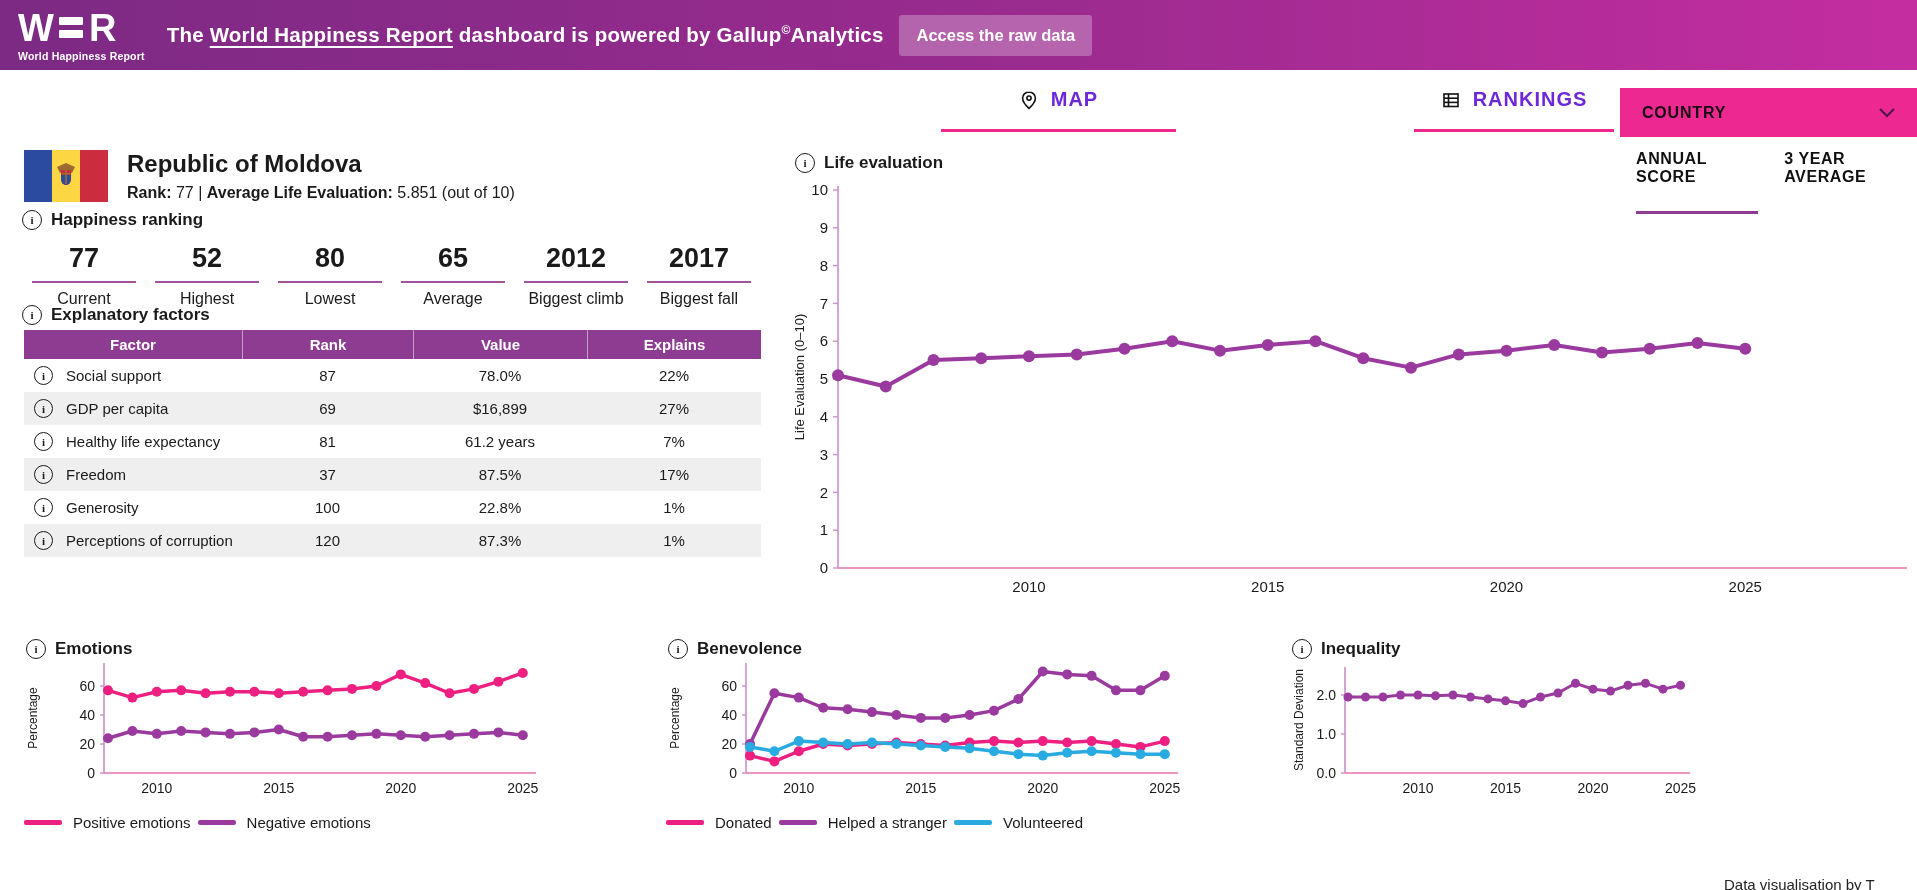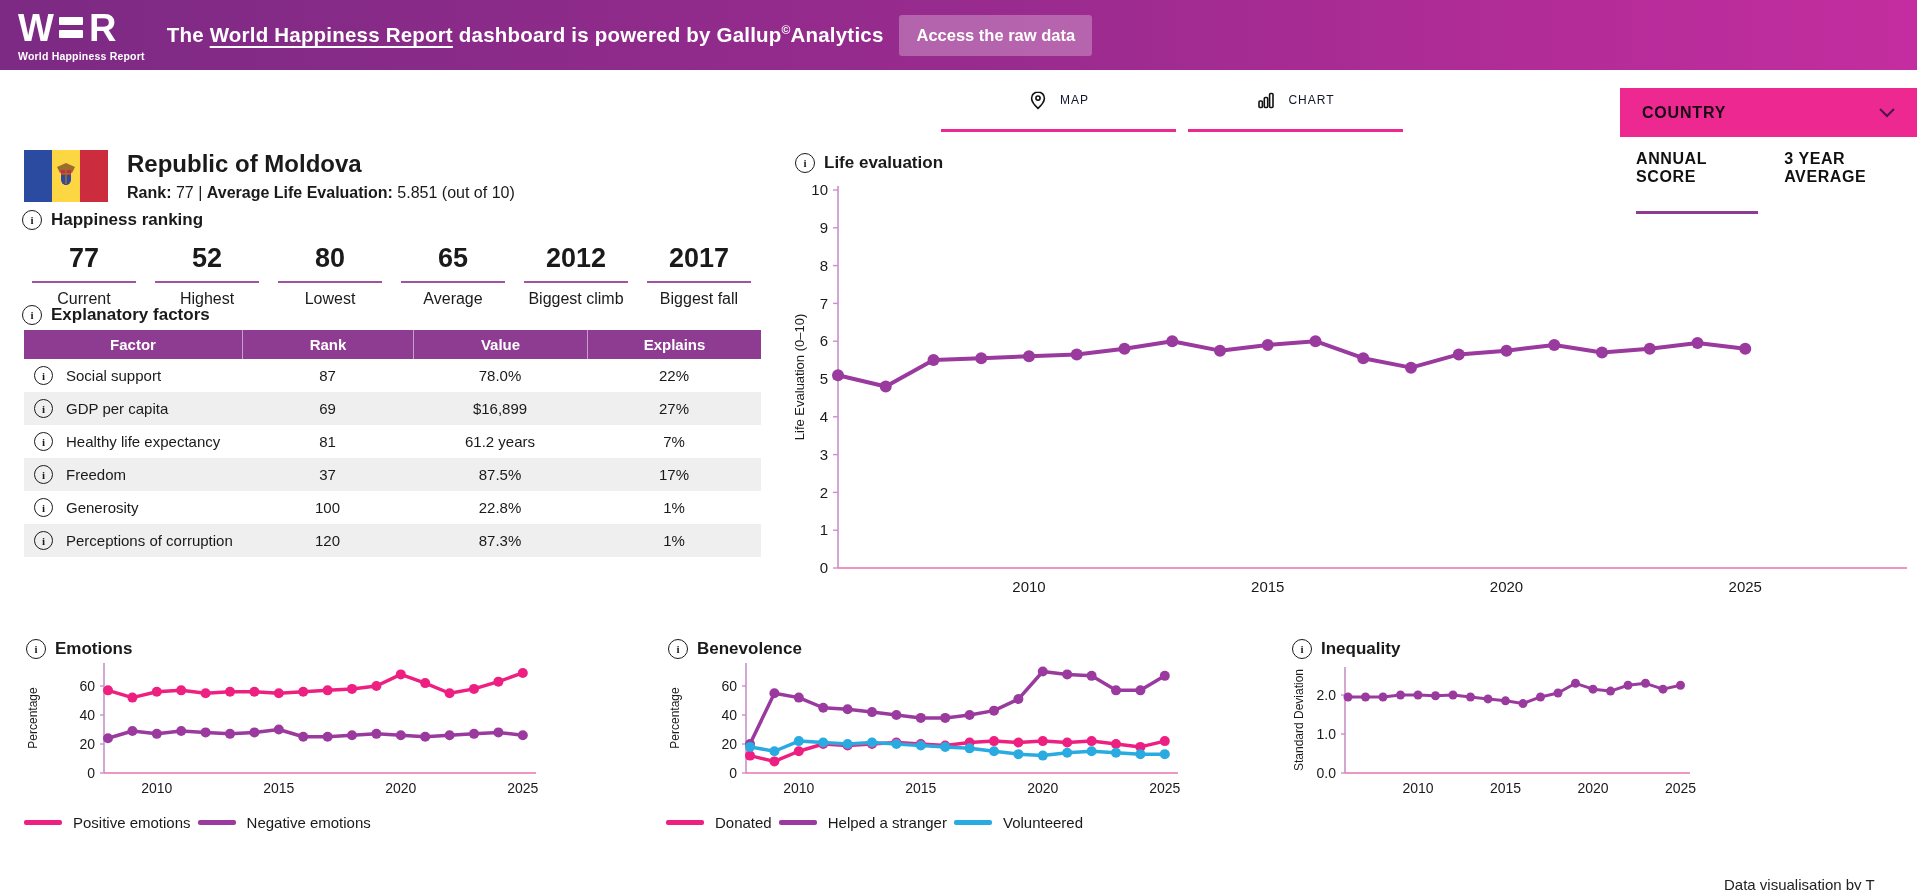--- a/index.html
+++ b/index.html
@@ -18,21 +18,21 @@
   .tagline { margin-left:22px; font-size:20.5px; font-weight:700; letter-spacing:.2px; }
   .tagline .lnk { text-decoration:underline; text-underline-offset:4px; text-decoration-thickness:2px; cursor:pointer; }
   .tagline sup { font-size:12px; }
   .raw-btn { margin-left:16px; background:rgba(255,255,255,.27); border:none; color:#fff;
     font-family:inherit; font-size:16.5px; font-weight:700; padding:11px 17px; border-radius:3px; cursor:pointer; }
 
   
   .navbar { position:absolute; left:0; top:70px; width:1917px; height:67px; background:#fff; }
   .nav-tab { position:absolute; top:0; height:62px; display:flex; align-items:center; justify-content:center;
     gap:12px; border-bottom:3px solid #ed2891; cursor:pointer; }
-  .nav-tab .lbl { font-size:12px; font-weight:400; letter-spacing:1px; color:#0f172a; }
+  .nav-tab .lbl { font-size:20px; font-weight:700; letter-spacing:1px; color:#6d28d9; }
   .tab-map { left:941px; width:235px; }
   .tab-chart { left:1188px; width:215px; }
   .tab-rankings { left:1414px; width:200px; }
   .country-tab { position:absolute; left:1620px; top:18px; width:297px; height:49px; background:#ed2891;
     display:flex; align-items:center; justify-content:space-between; padding:0 22px; cursor:pointer; }
   .country-tab .lbl { font-size:16px; font-weight:800; letter-spacing:.8px; color:#170a12; }
 
   
   .score-tabs { position:absolute; left:1636px; top:150px; display:flex; gap:26px; }
   .score-tab { font-size:16px; font-weight:800; letter-spacing:.6px; padding-bottom:25px; cursor:pointer; color:#111; }
@@ -106,27 +106,28 @@
   </header>
 
   <nav class="navbar">
     <div class="nav-tab tab-map">
       <svg width="20" height="20" viewBox="0 0 20 20" fill="none" stroke="#111" stroke-width="1.6">
         <path d="M10 2 C6.2 2 3.6 4.8 3.6 8.2 C3.6 12.5 10 18.3 10 18.3 C10 18.3 16.4 12.5 16.4 8.2 C16.4 4.8 13.8 2 10 2 Z"></path>
         <circle cx="10" cy="8.1" r="2.1"></circle>
       </svg>
       <span class="lbl">MAP</span>
     </div>
-    <div class="nav-tab tab-chart">
+    <div class="nav-tab tab-rankings">
       <svg width="20" height="20" viewBox="0 0 20 20" fill="none" stroke="#111" stroke-width="1.6">
-        <rect x="3" y="11" width="3.4" height="6.5" rx="1"></rect>
-        <rect x="8.3" y="7.5" width="3.4" height="10" rx="1"></rect>
-        <rect x="13.6" y="3.5" width="3.4" height="14" rx="1"></rect>
-      </svg>
-      <span class="lbl">CHART</span>
+        <rect x="3" y="4" width="14" height="12.5"></rect>
+        <line x1="3" y1="8.2" x2="17" y2="8.2"></line>
+        <line x1="3" y1="12.4" x2="17" y2="12.4"></line>
+        <line x1="7.5" y1="4" x2="7.5" y2="16.5"></line>
+      </svg>
+      <span class="lbl">RANKINGS</span>
     </div>
     <div class="country-tab">
       <span class="lbl">COUNTRY</span>
       <svg width="16" height="10" viewBox="0 0 16 10" fill="none" stroke="#4a154b" stroke-width="2">
         <polyline points="1,1 8,8 15,1"></polyline>
       </svg>
     </div>
   </nav>
 
   <div class="score-tabs">

